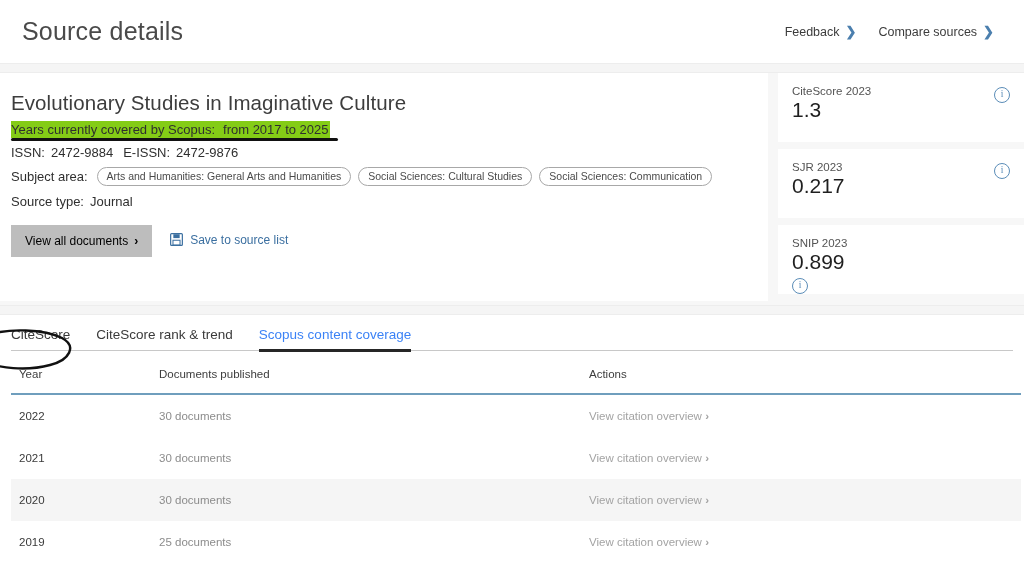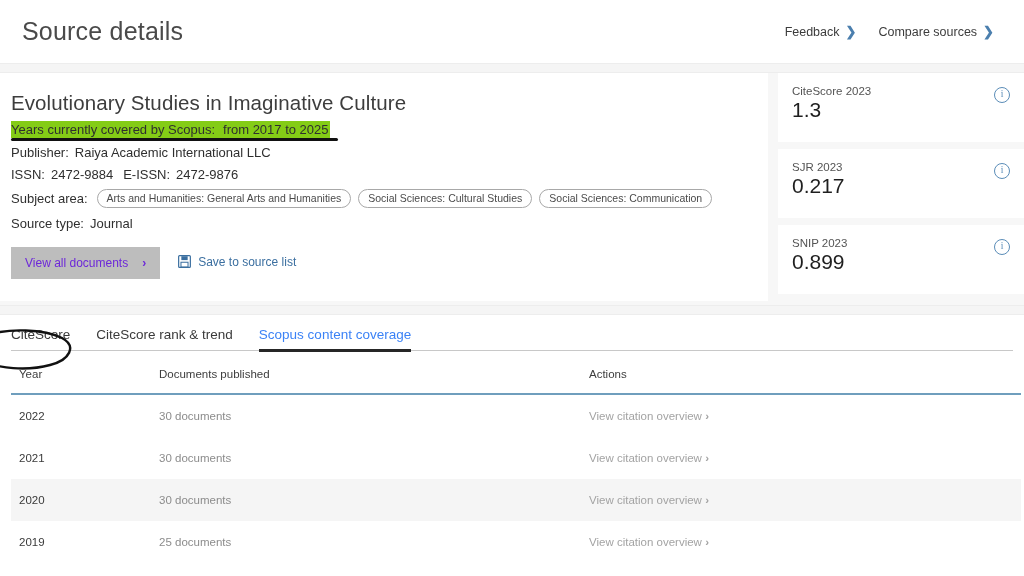--- a/index.html
+++ b/index.html
@@ -142,29 +142,29 @@
   }
 
   .actions-row {
     display: flex;
     align-items: center;
     gap: 12px;
     margin-top: 16px;
   }
   .btn-disabled {
     background: #bdbdbd;
-    color: #6d28d9;
+    color: #000000;
     border: none;
     font-size: 12px;
     font-family: "Liberation Sans", sans-serif;
     padding: 9px 14px;
     cursor: default;
     display: flex;
     align-items: center;
-    gap: 14px;
+    gap: 6px;
     white-space: nowrap;
   }
   .btn-disabled .bchev { font-size: 12px; font-weight: 600; }
   .save-link {
     display: flex;
     align-items: flex-start;
     gap: 7px;
     font-size: 12px;
     color: #3b6fa0;
     cursor: pointer;
@@ -183,21 +183,21 @@
   .metric-card {
     background: #ffffff;
     height: 69px;
     margin-bottom: 7px;
     padding: 12px 14px 0 14px;
     box-sizing: border-box;
     display: flex;
     justify-content: space-between;
     align-items: flex-start;
   }
-  .metric-card:last-child { margin-bottom: 0; }
+  .metric-card:last-child { margin-bottom: 0; flex-direction: column; }
   .metric-label {
     font-size: 11.5px;
     color: #545454;
     margin-bottom: 1px;
     white-space: nowrap;
   }
   .metric-value {
     font-size: 21px;
     color: #1f1f1f;
     line-height: 1.15;
@@ -309,23 +309,20 @@
   <div class="detail-panel">
     <div class="journal-title">Evolutionary Studies in Imaginative Culture</div>
 
     <div class="coverage-wrap">
       <span class="coverage-line">
         <span>Years currently covered by Scopus:</span><span class="gap"></span><span>from 2017 to 2025</span>
       </span>
       <div class="hand-underline"></div>
     </div>
 
-    <div class="meta-row">
-      <span class="lbl">Publisher:</span><span>Raiya Academic International LLC</span>
-    </div>
 
     <div class="meta-row">
       <span class="lbl">ISSN:</span><span>2472-9884</span><span class="sep"></span><span class="lbl">E-ISSN:</span><span>2472-9876</span>
     </div>
 
     <div class="subject-row">
       <span class="subject-label">Subject area:</span>
       <span class="tag">Arts and Humanities: General Arts and Humanities</span>
       <span class="tag">Social Sciences: Cultural Studies</span>
       <span class="tag">Social Sciences: Communication</span>

